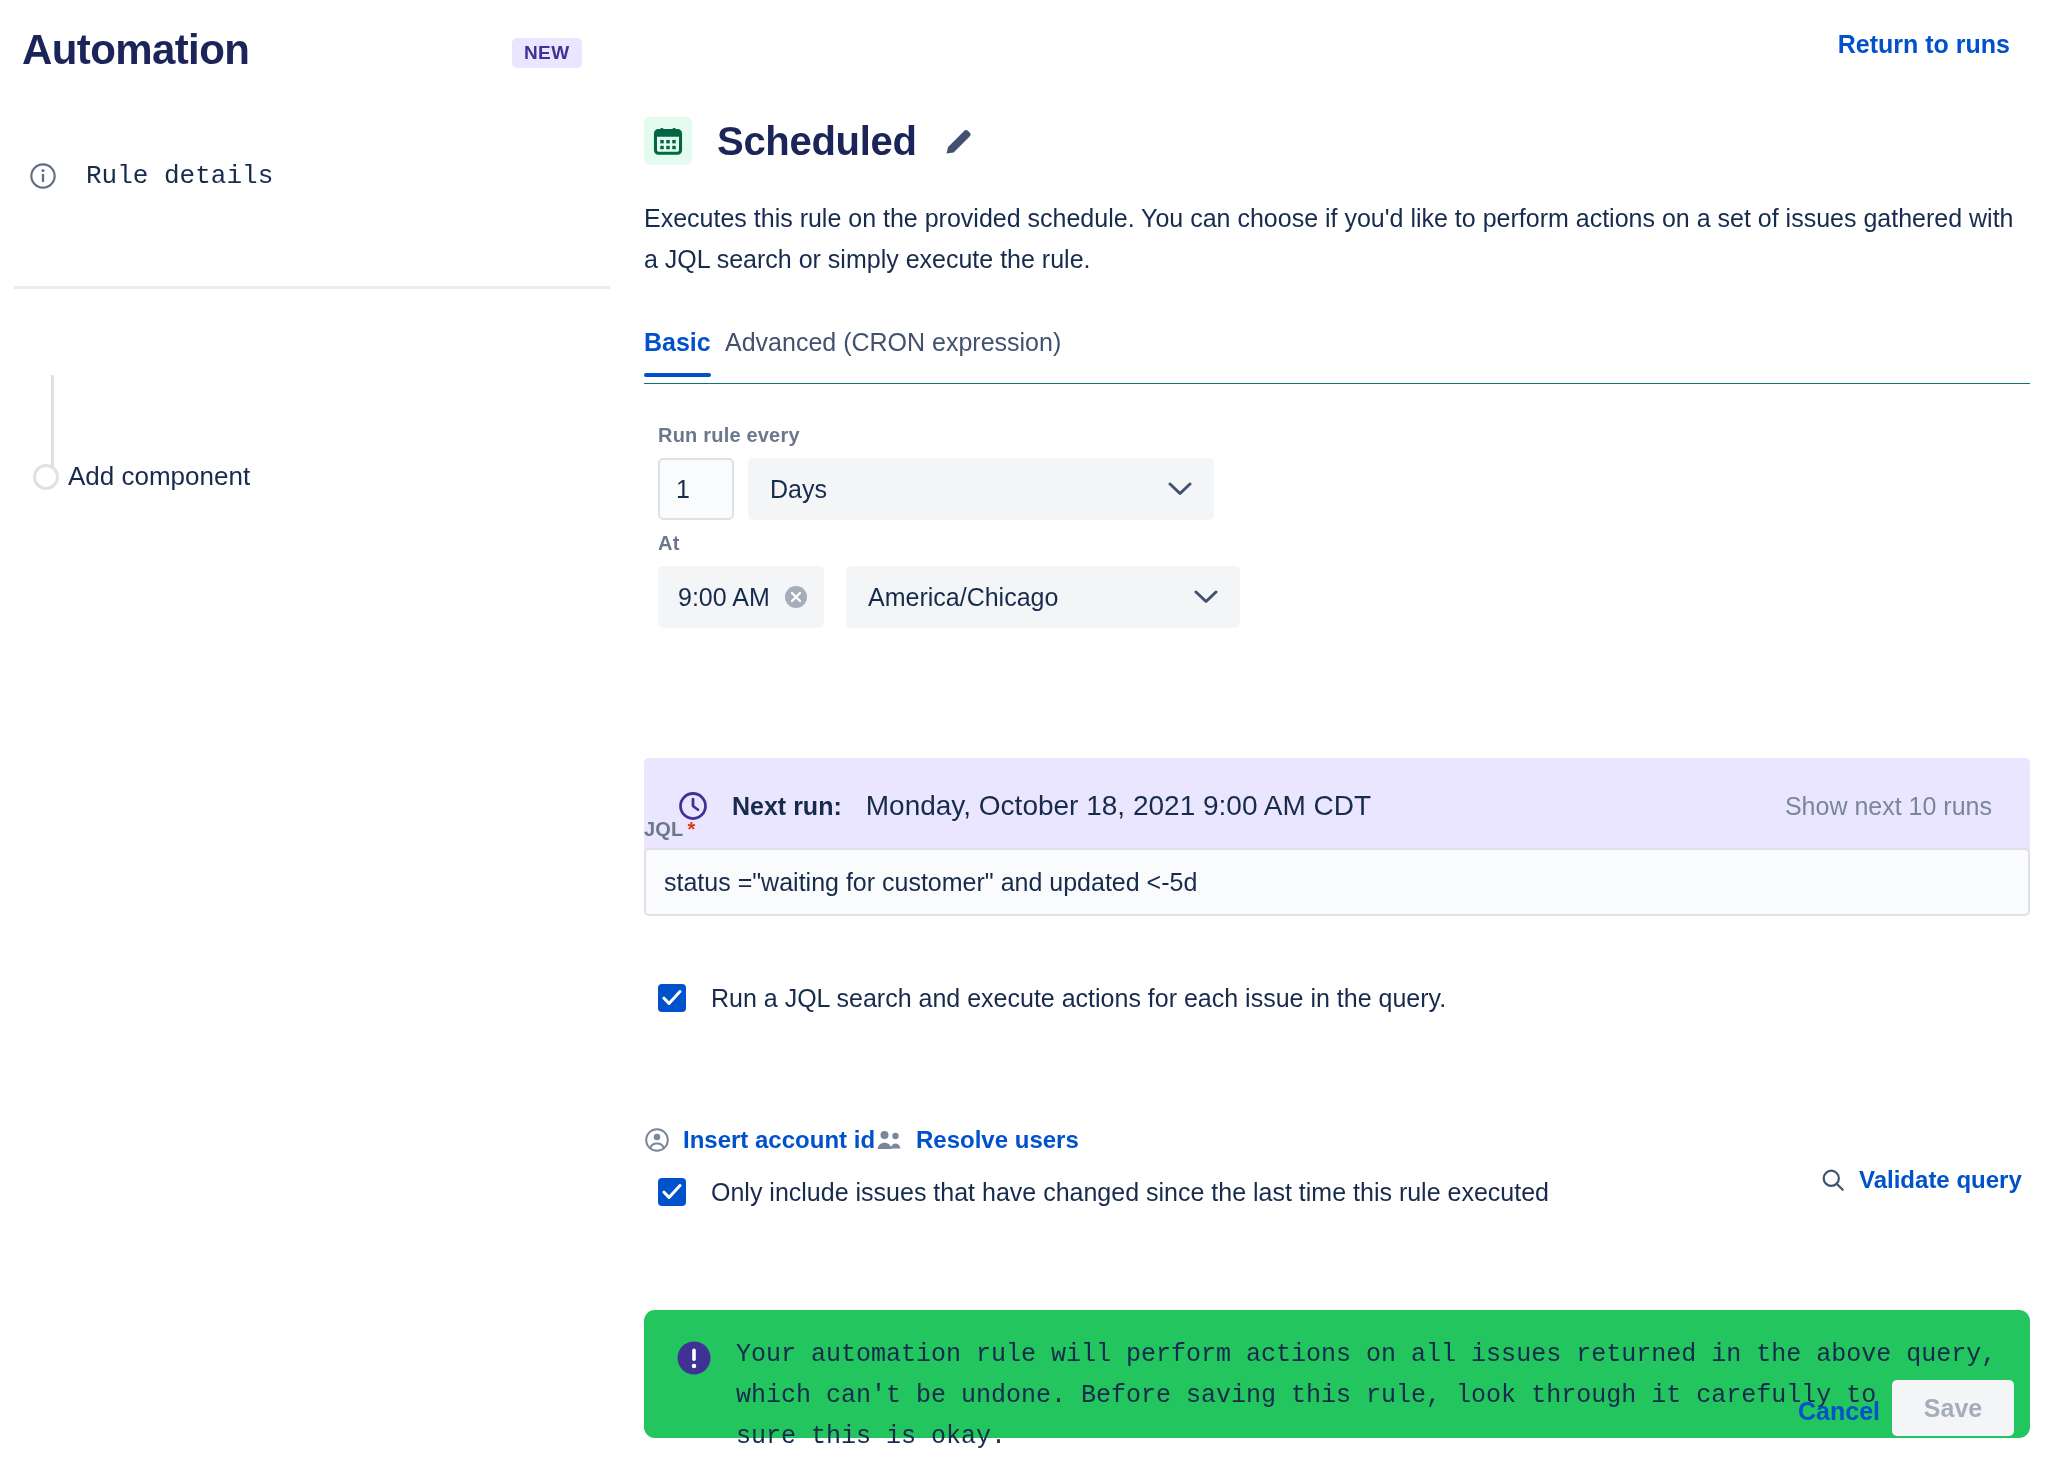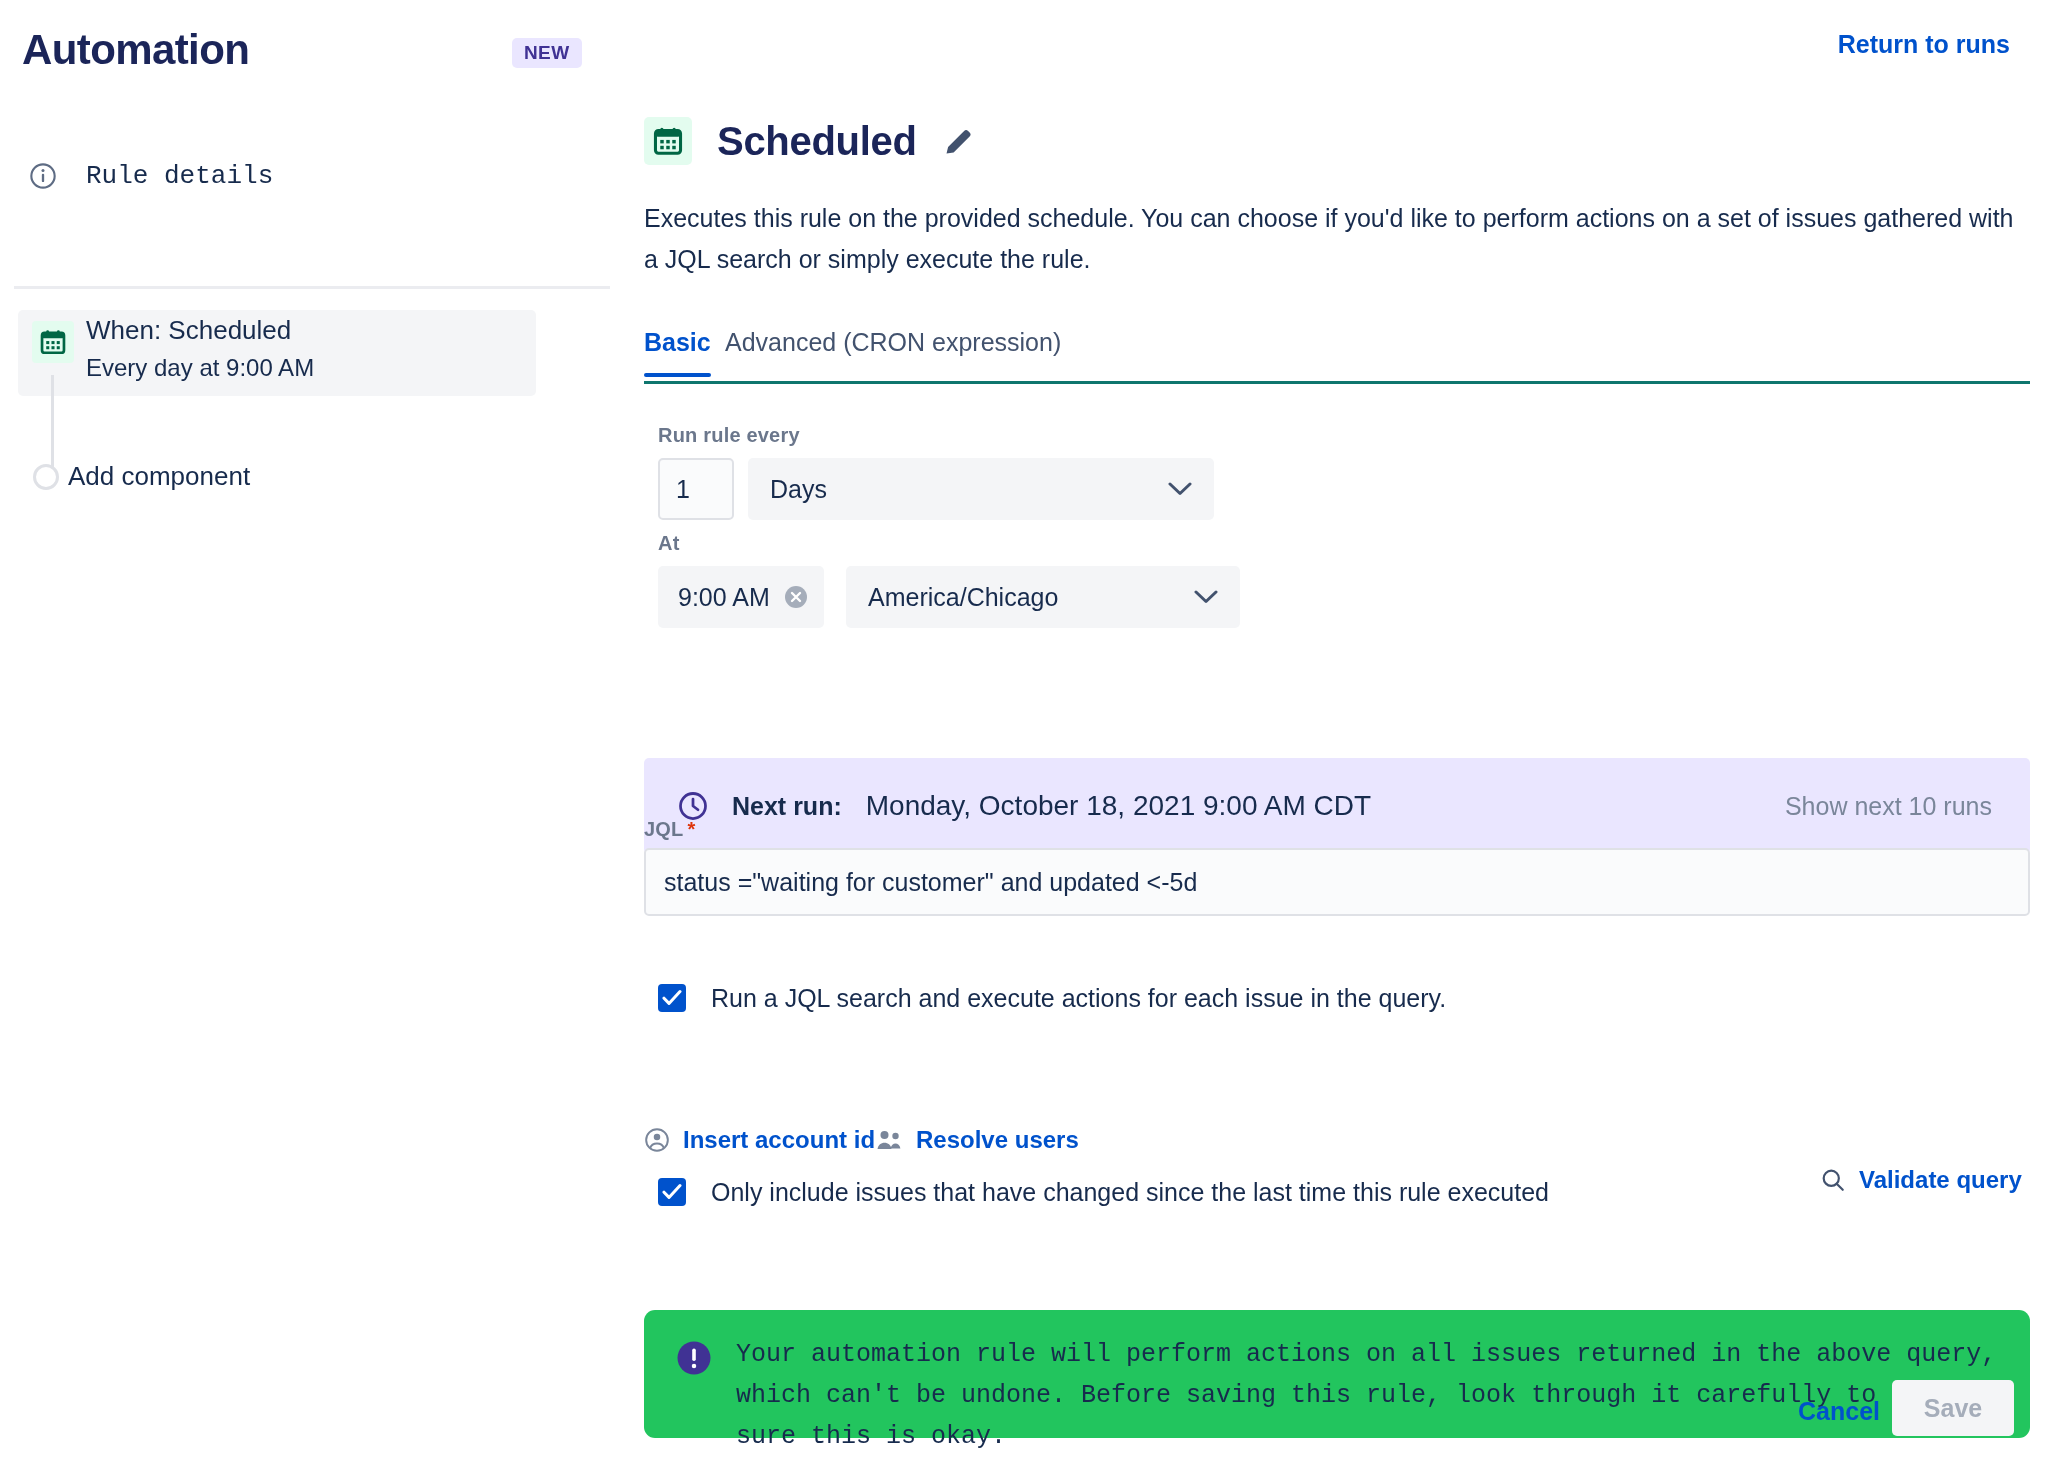--- a/index.html
+++ b/index.html
@@ -186,21 +186,21 @@
     line-height: 41px;
     color: #172B4D;
   }
 
   
   .tabs {
     position: absolute;
     left: 22px; top: 218px;
     width: 1386px;
     height: 56px;
-    border-bottom: 3px solid #0f766e;
+    border-bottom: 1px solid #0f766e;
   }
   .tab {
     position: absolute;
     top: 0;
     font-size: 25px;
     font-weight: 600;
     color: #42526E;
     cursor: pointer;
     padding-bottom: 17px;
     white-space: nowrap;
@@ -447,38 +447,20 @@
       <svg class="icon-info" viewBox="0 0 24 24">
         <circle cx="12" cy="12" r="10" fill="none" stroke="#5E6C84" stroke-width="1.8"></circle>
         <circle cx="12" cy="7.2" r="1.3" fill="#5E6C84"></circle>
         <rect x="11" y="10" width="2" height="7.2" rx="1" fill="#5E6C84"></rect>
       </svg>
       <span class="rule-details-label">Rule details</span>
     </div>
 
     <div class="sidebar-divider"></div>
 
-    <div class="when-card">
-      <div class="when-icon-box">
-        <svg width="28" height="28" viewBox="0 0 24 24">
-          <rect x="2.6" y="4.2" width="18.8" height="17" rx="2.2" fill="none" stroke="#006644" stroke-width="2.3"></rect>
-          <rect x="2.6" y="4.2" width="18.8" height="4.6" rx="1.6" fill="#006644"></rect>
-          <rect x="6.2" y="2" width="2.4" height="4" rx="1.2" fill="#006644"></rect>
-          <rect x="15.4" y="2" width="2.4" height="4" rx="1.2" fill="#006644"></rect>
-          <rect x="6.2" y="11.2" width="2.6" height="2.6" fill="#006644"></rect>
-          <rect x="10.7" y="11.2" width="2.6" height="2.6" fill="#006644"></rect>
-          <rect x="15.2" y="11.2" width="2.6" height="2.6" fill="#006644"></rect>
-          <rect x="6.2" y="15.6" width="2.6" height="2.6" fill="#006644"></rect>
-          <rect x="10.7" y="15.6" width="2.6" height="2.6" fill="#006644"></rect>
-          <rect x="15.2" y="15.6" width="2.6" height="2.6" fill="#006644"></rect>
-        </svg>
-      </div>
-      <div class="when-title">When: Scheduled</div>
-      <div class="when-sub">Every day at 9:00 AM</div>
-    </div>
 
     <div class="tree-line"></div>
 
     <div class="add-component-row">
       <span class="add-dot"></span>
       <span class="add-component-label">Add component</span>
     </div>
   </div>
 
   <div class="main">

